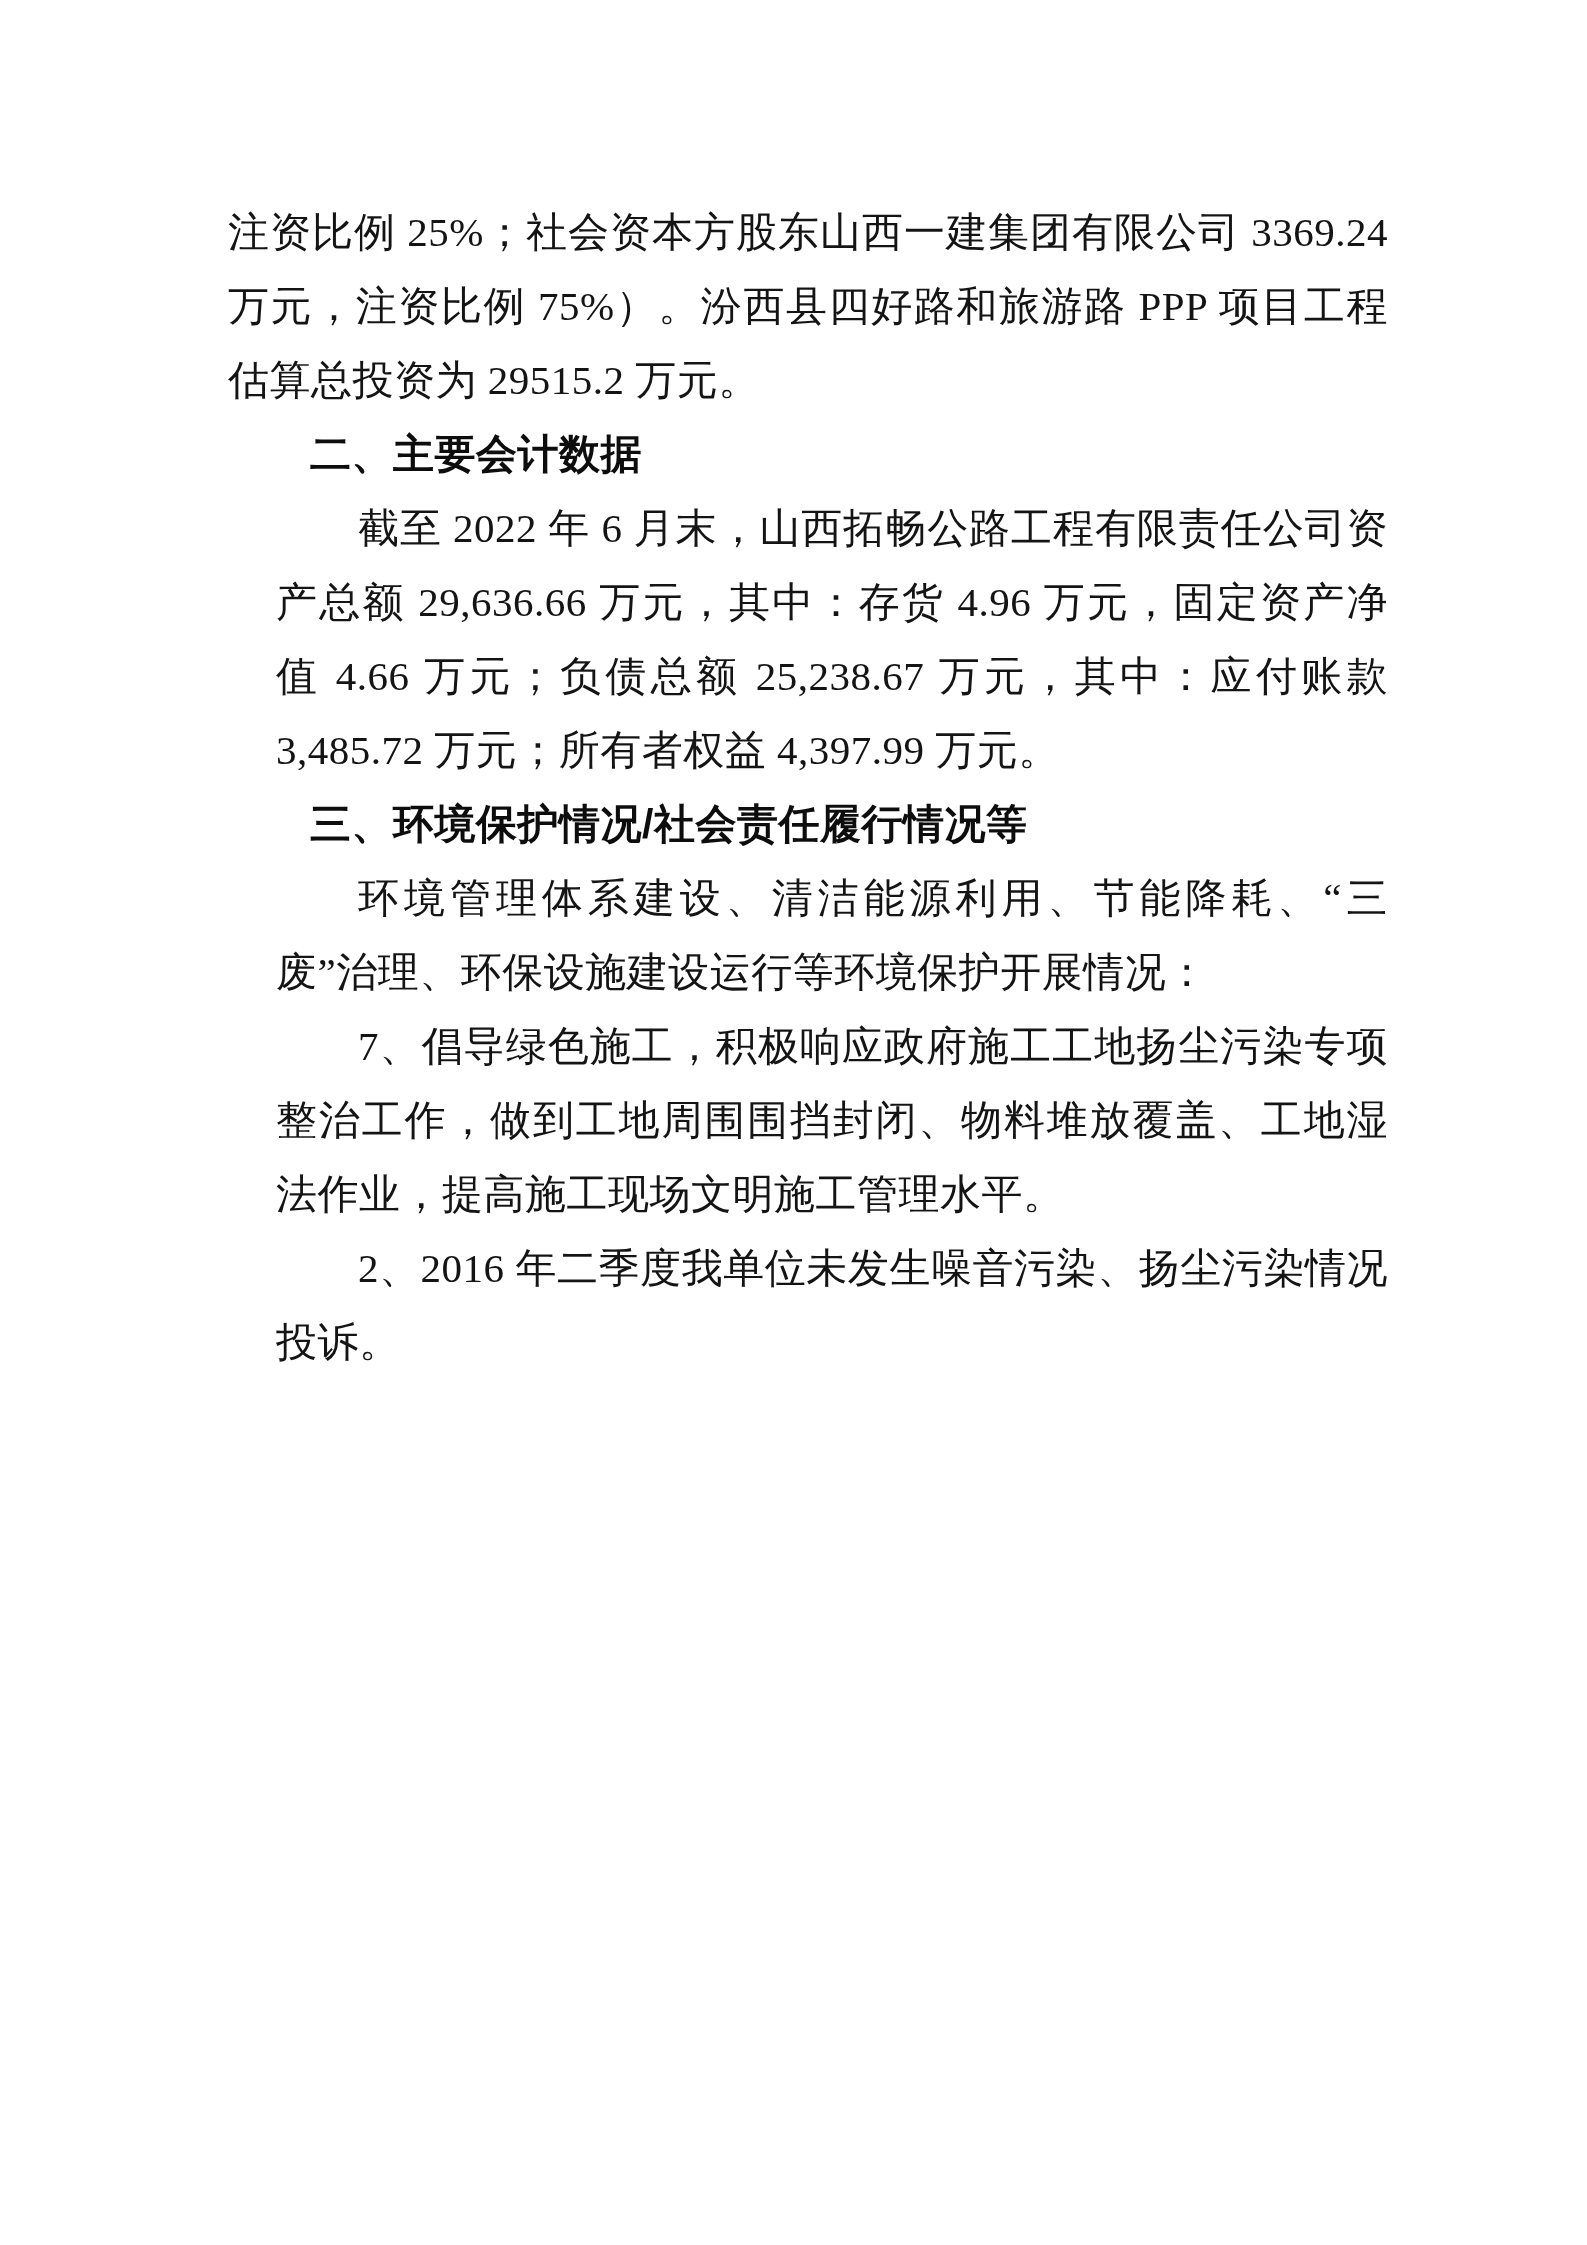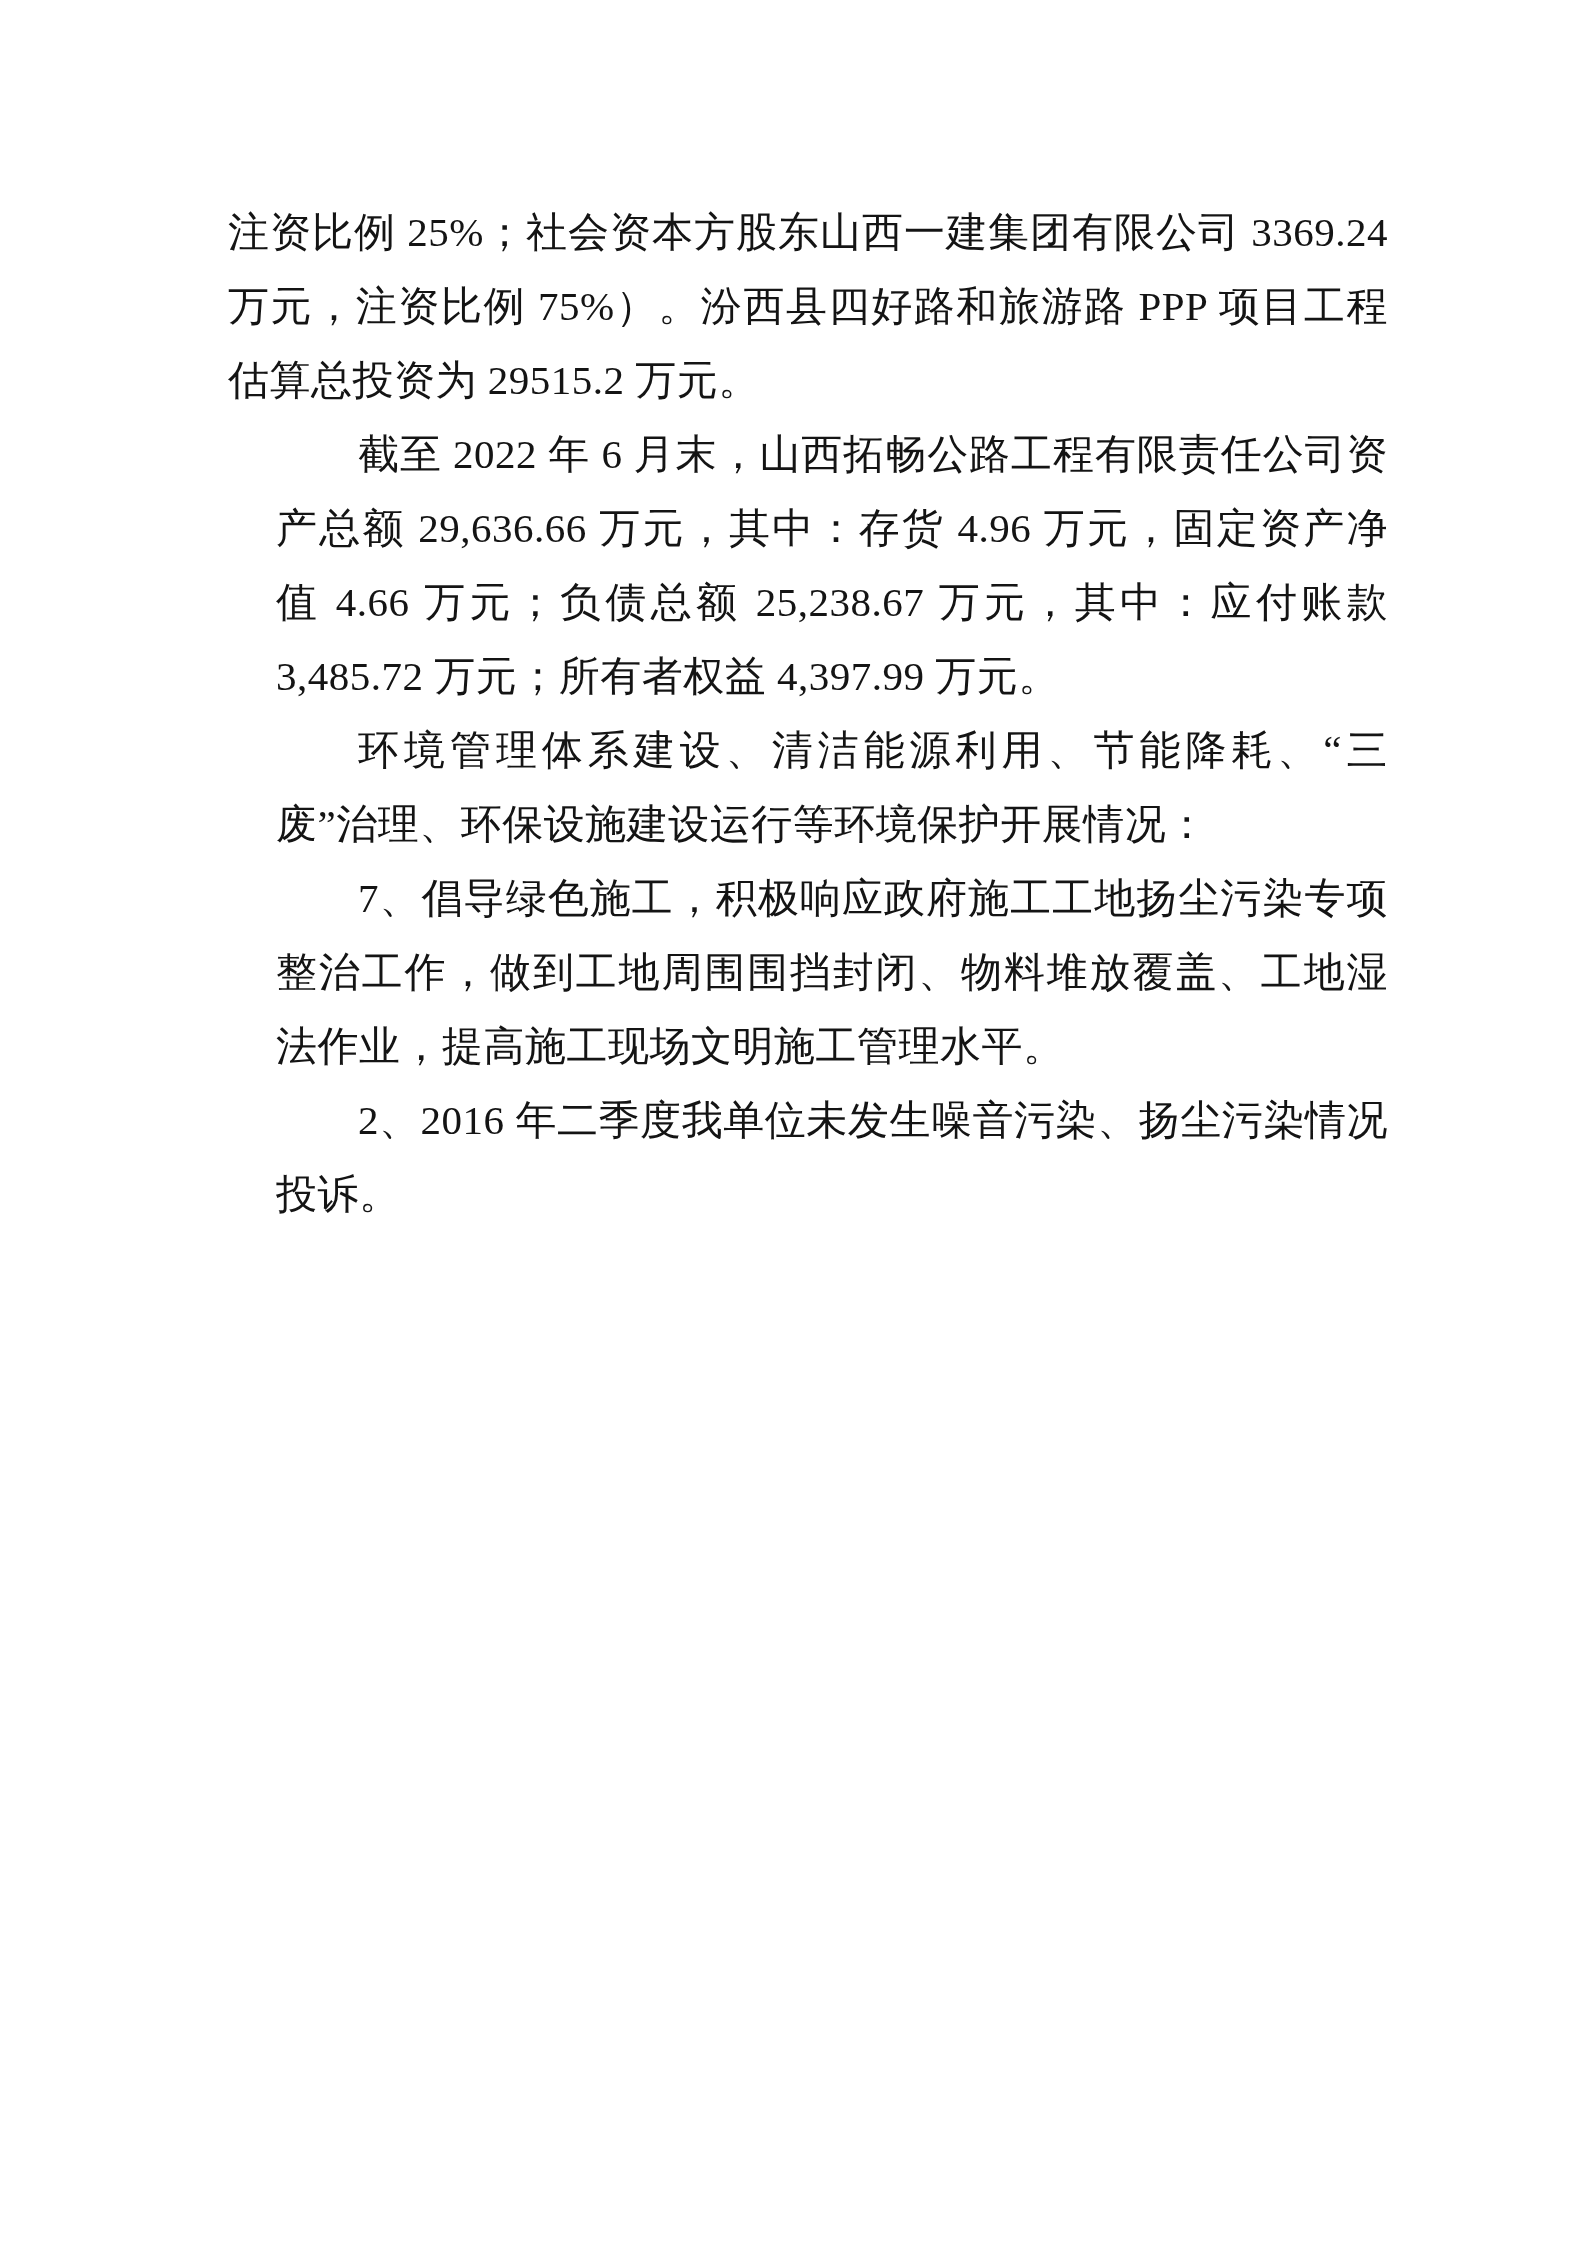--- a/index.html
+++ b/index.html
@@ -51,23 +51,25 @@
   }
 </style>
 </head>
 <body>
 
 <div class="page">
   <div class="doc-body">
 
     <p class="para">注资比例 25%；社会资本方股东山西一建集团有限公司 3369.24 万元，注资比例 75%）。汾西县四好路和旅游路 PPP 项目工程估算总投资为 29515.2 万元。</p>
 
+    <h2 class="heading">二、主要会计数据</h2>
 
     <p class="para indent">截至 2022 年 6 月末，山西拓畅公路工程有限责任公司资产总额 29,636.66 万元，其中：存货 4.96 万元，固定资产净值 4.66 万元；负债总额 25,238.67 万元，其中：应付账款 3,485.72 万元；所有者权益 4,397.99 万元。</p>
 
+    <h2 class="heading">三、环境保护情况/社会责任履行情况等</h2>
 
     <p class="para indent">环境管理体系建设、清洁能源利用、节能降耗、“三废”治理、环保设施建设运行等环境保护开展情况：</p>
 
     <p class="para indent">7、倡导绿色施工，积极响应政府施工工地扬尘污染专项整治工作，做到工地周围围挡封闭、物料堆放覆盖、工地湿法作业，提高施工现场文明施工管理水平。</p>
 
     <p class="para indent">2、2016 年二季度我单位未发生噪音污染、扬尘污染情况投诉。</p>
 
   </div>
 </div>
 

